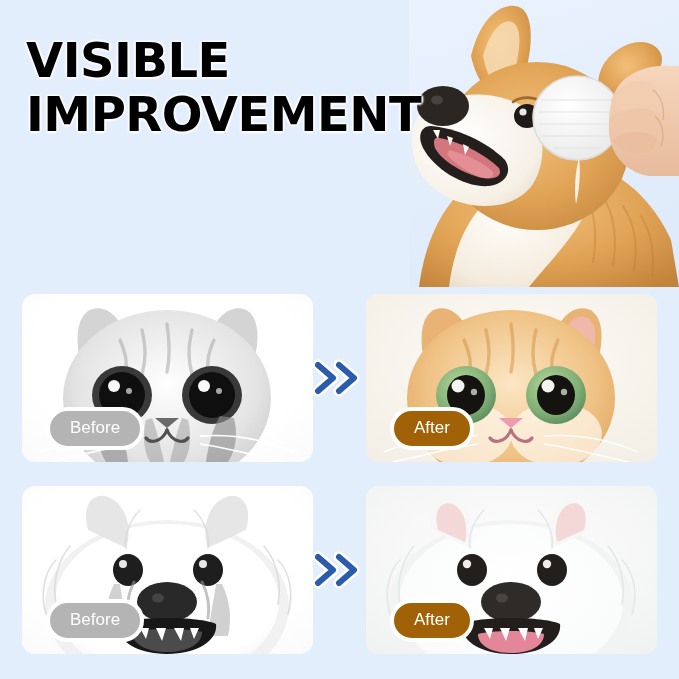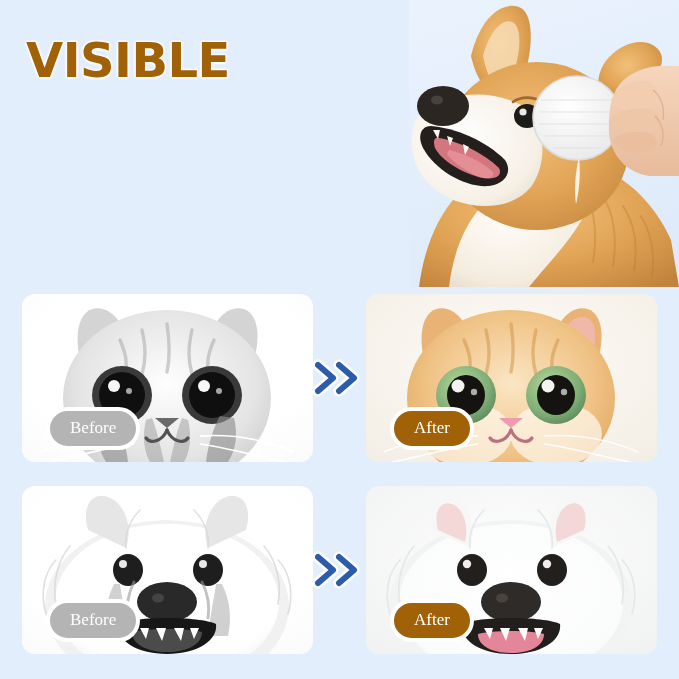--- a/index.html
+++ b/index.html
@@ -34,21 +34,21 @@
     position: absolute;
     left: 26px; top: 33px;
     width: 420px;
   }
   .hl-line {
     font-family: "DejaVu Sans", sans-serif;
     font-weight: bold;
     font-size: 48px;
     line-height: 54px;
     letter-spacing: -0.5px;
-    color: #a16207;
+    color: #000000;
     white-space: nowrap;
     text-shadow:
        0 0 3px #ffffff,  0 0 3px #ffffff,
        1.5px 0 2px #ffffff, -1.5px 0 2px #ffffff,
        0 1.5px 2px #ffffff, 0 -1.5px 2px #ffffff;
   }
   #subhead {
     position: absolute;
     left: 26px; top: 160px;
     width: 370px;
@@ -86,21 +86,21 @@
 
   
   .badge {
     position: absolute;
     left: 24px;
     bottom: 12px;
     min-width: 74px;
     padding: 7px 20px 8px;
     border-radius: 22px;
     border: 4px solid #ffffff;
-    font-family: Liberation Serif, serif;
+    font-family: Liberation Sans, sans-serif;
     font-size: 17px;
     font-weight: 400;
     color: #ffffff;
     text-align: center;
     line-height: 20px;
     box-sizing: border-box;
   }
   .badge-before { background: #b4b4b4; }
   .badge-after  { background: #a16207; }
 
@@ -219,20 +219,21 @@
         <g stroke="#d9a985" stroke-width="1.3" fill="none" opacity="0.75">
           <path d="M244 90 C 252 96, 256 108, 254 120"></path>
           <path d="M246 116 C 254 124, 256 136, 252 146"></path>
         </g>
       </g>
     </svg>
   </div>
 
   <div id="headline">
     <div class="hl-line">VISIBLE</div>
+    <div class="hl-line">IMPROVEMENT</div>
   </div>
 
 </div>
 
 <div class="row" id="row-1">
 
   <div class="panel panel-before">
     <svg width="291" height="168" viewBox="0 0 291 168" class="photo-inner">
       <defs>
         <radialGradient id="catBgB" cx="0.5" cy="0.4" r="0.85">

